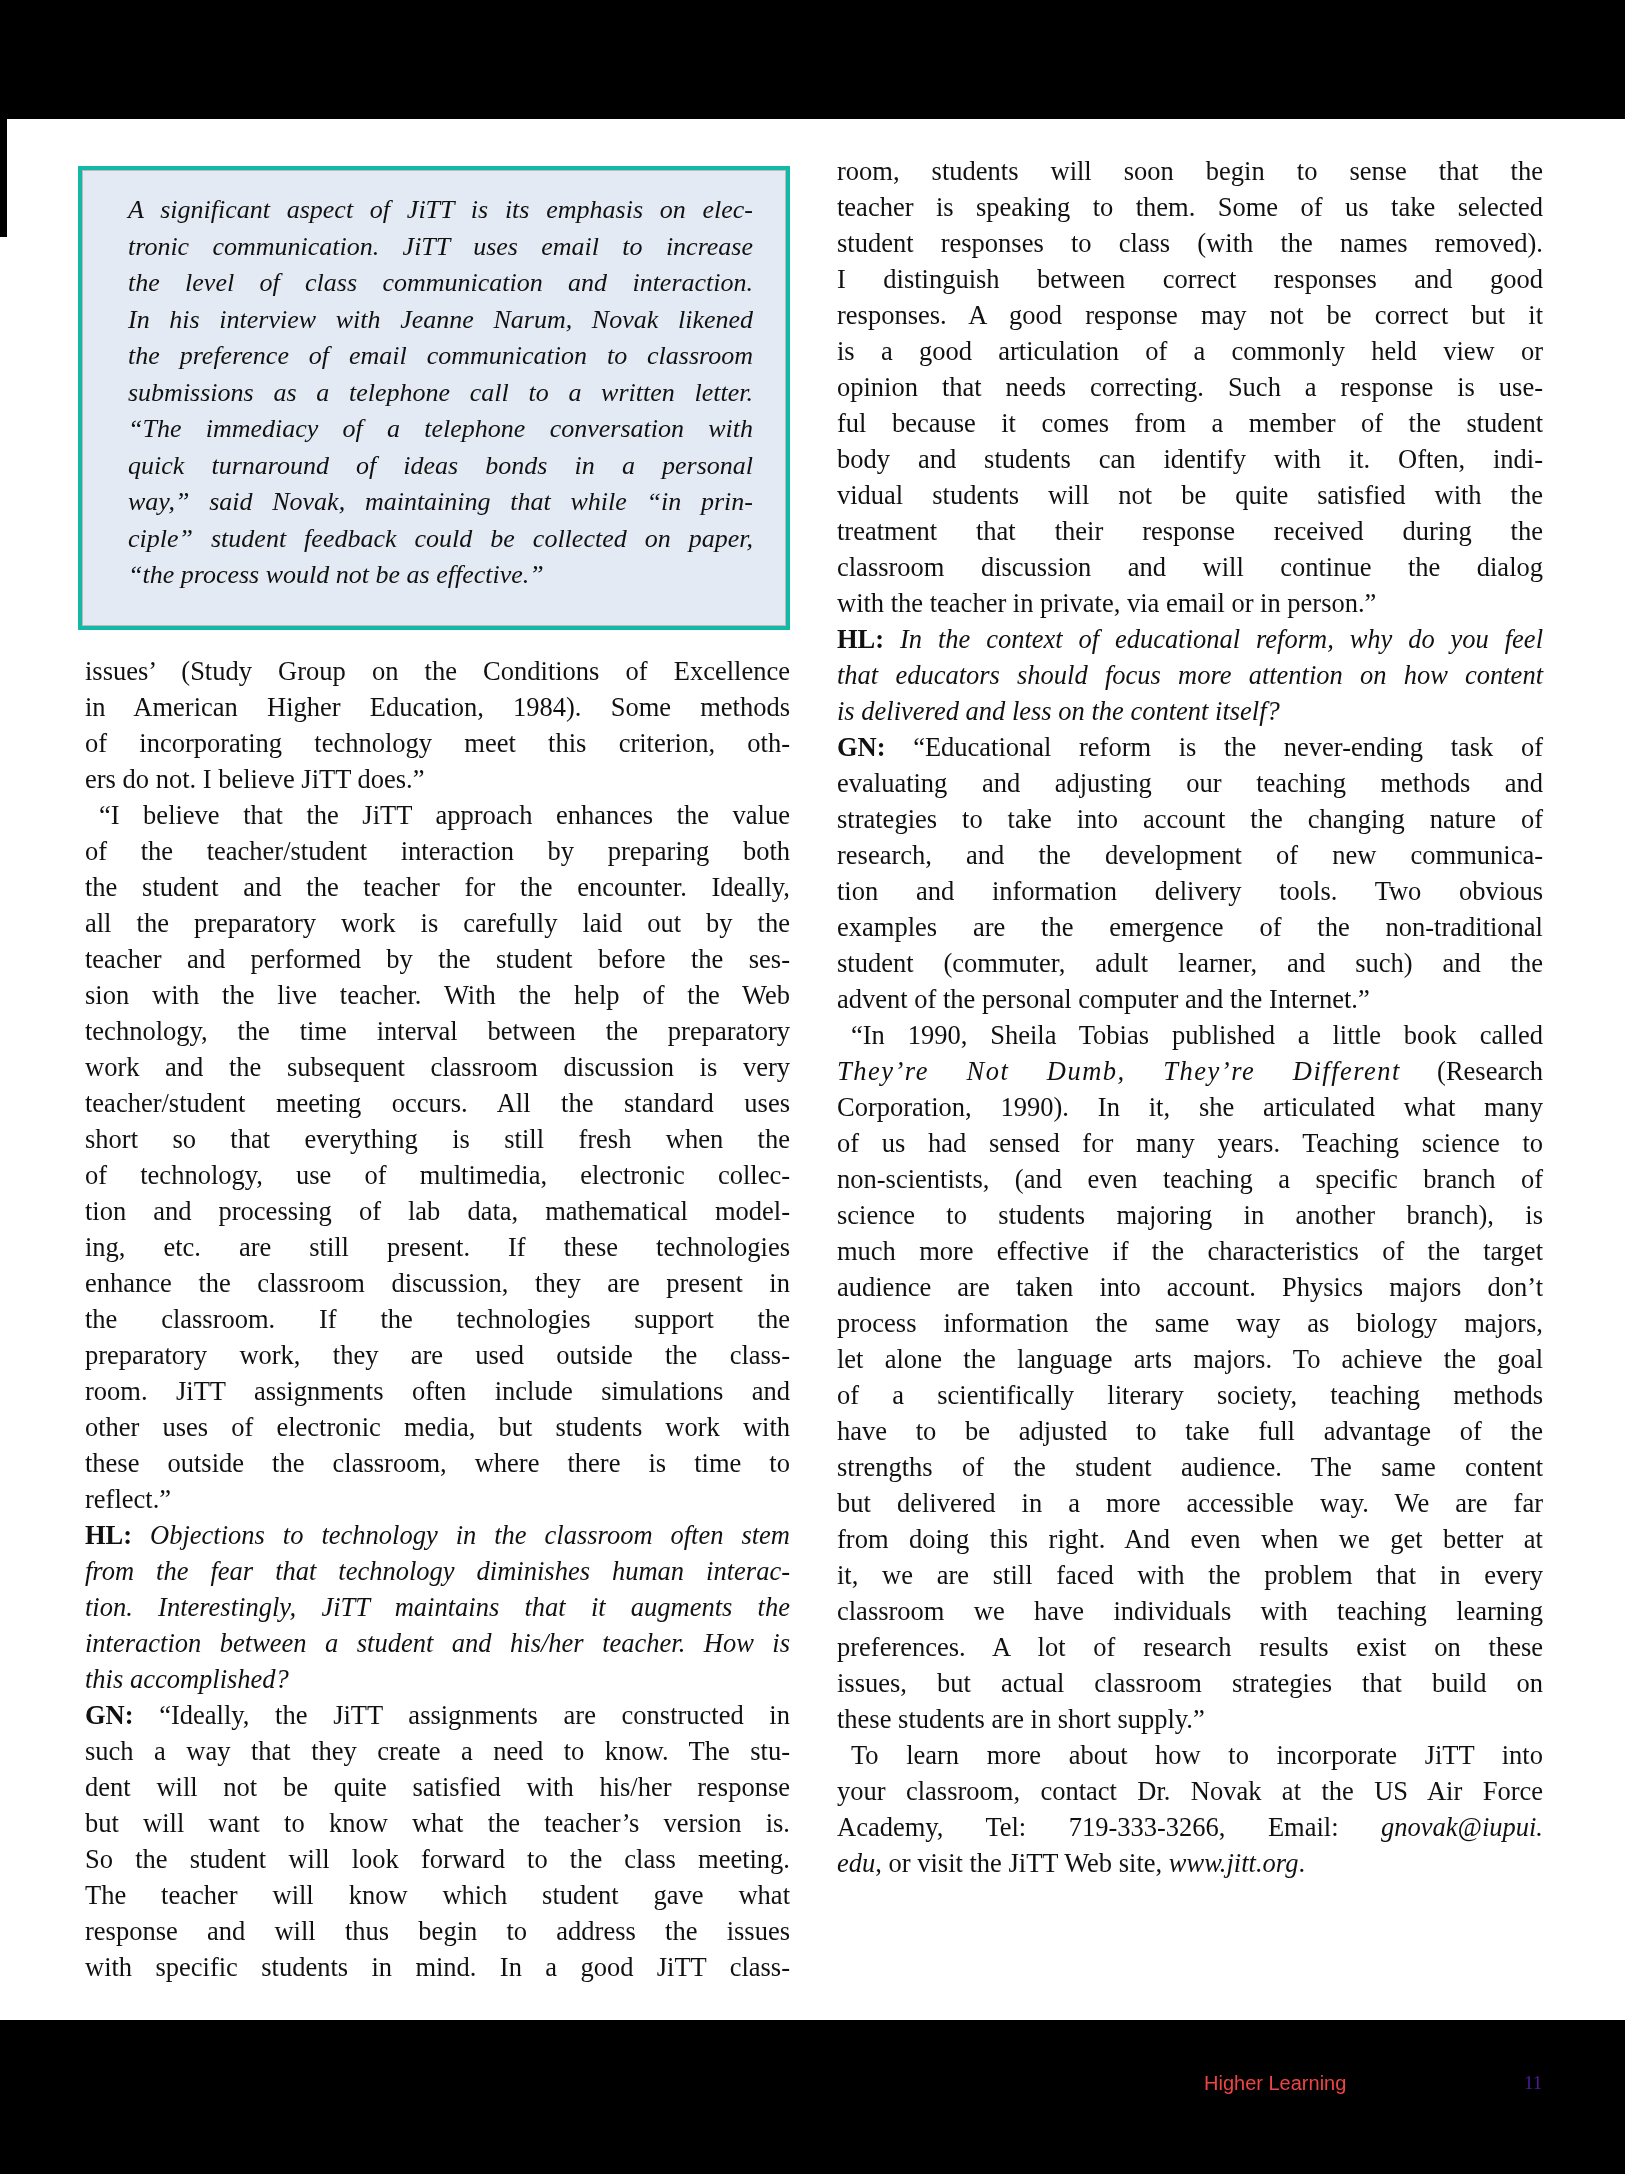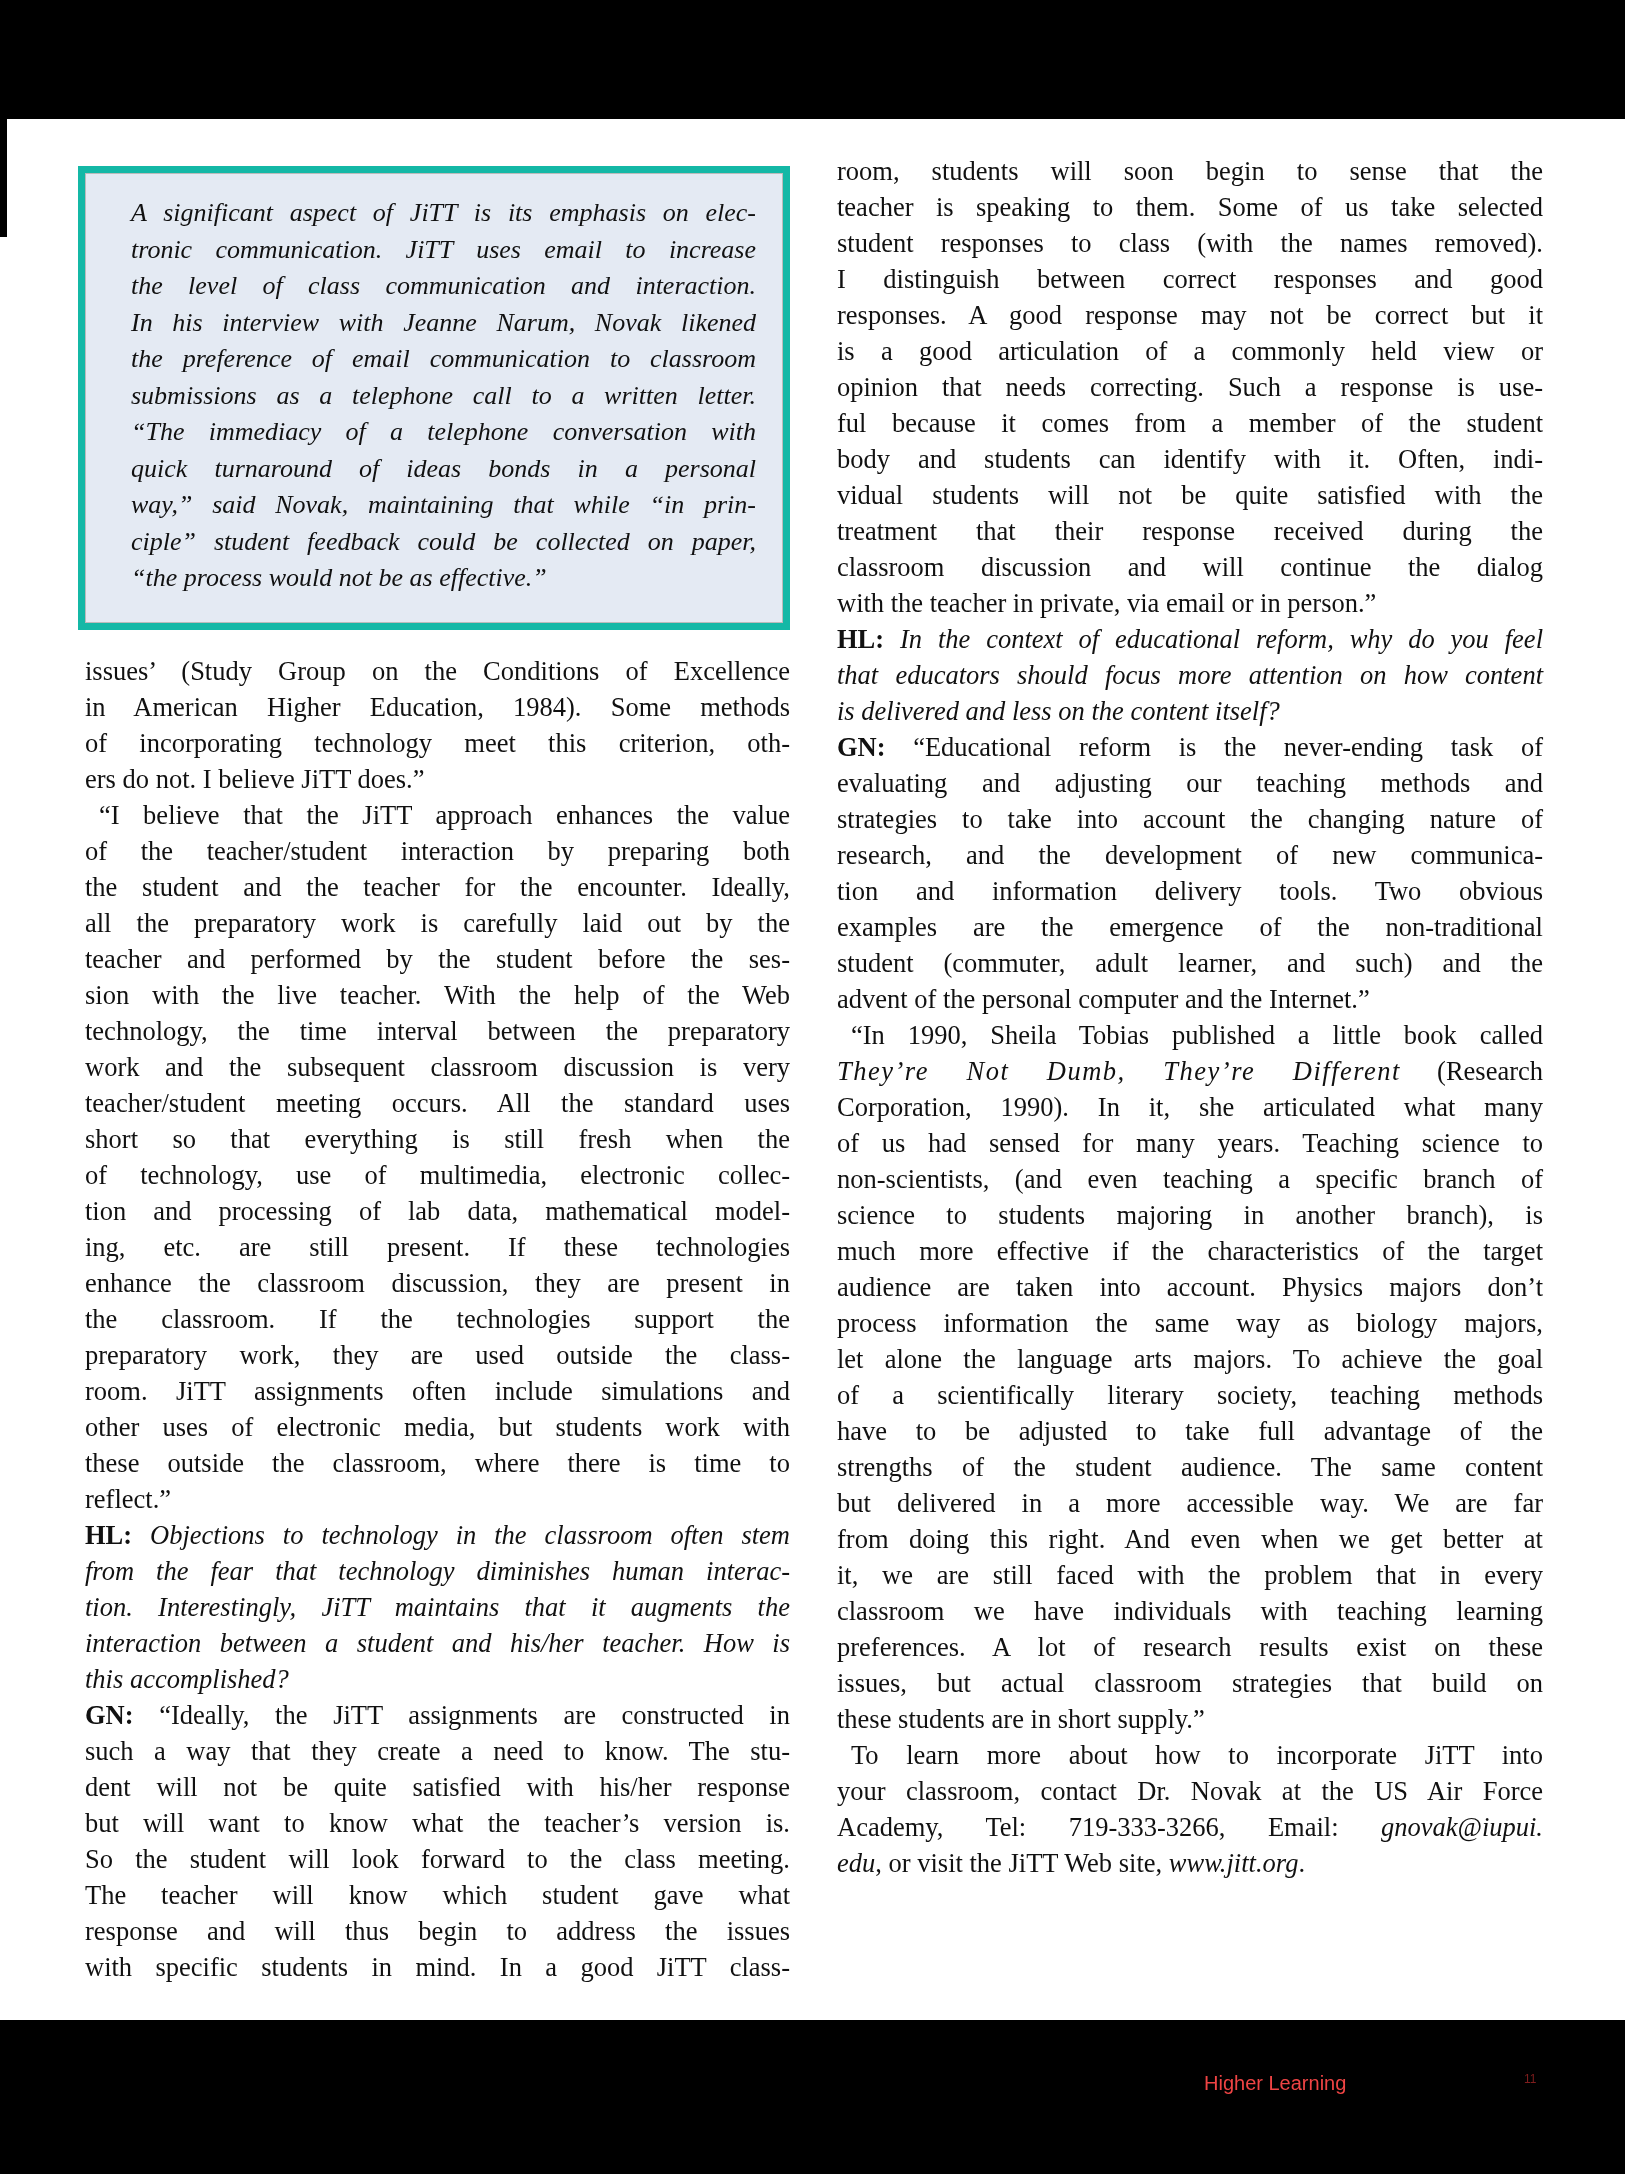--- a/index.html
+++ b/index.html
@@ -6,26 +6,26 @@
   body {
     width: 1625px; height: 2174px; position: relative; overflow: hidden;
     background: #ffffff; color: #111;
     font-family: "Liberation Serif", "DejaVu Serif", serif;
   }
   .top-bar { position: absolute; left: 0; top: 0; width: 1625px; height: 119px; background: #000; }
   .left-strip { position: absolute; left: 0; top: 0; width: 7px; height: 237px; background: #000; }
   .footer-bar { position: absolute; left: 0; top: 2020px; width: 1625px; height: 154px; background: #000; }
   .footer-title { position: absolute; left: 1204px; top: 2072px; color: #ef4444;
     font-family: "Liberation Sans", "DejaVu Sans", sans-serif; font-size: 20px; }
-  .footer-page { position: absolute; left: 1524px; top: 2072px; color: #7f1d1d;
-    font-family: Liberation Sans, sans-serif; font-size: 12px; }
+  .footer-page { position: absolute; left: 1524px; top: 2072px; color: #4c1d95;
+    font-family: Liberation Serif, serif; font-size: 19px; }
 
   .callout {
     position: absolute; left: 78px; top: 166px; width: 712px; height: 464px;
-    background: #e4eaf3; border: 7px solid #14b8a6; box-shadow: inset 0 0 0 1px #bbb;
+    background: #e4eaf3; border: 4px solid #14b8a6; box-shadow: inset 0 0 0 1px #bbb;
     box-sizing: border-box;
   }
   .callout-text { position: absolute; left: 46px; top: 22px; width: 625px; }
 
   .col { position: absolute; }
   .col-left { left: 85px; top: 653px; width: 705px; }
   .col-right { left: 837px; top: 153px; width: 706px; }
 
   .ln {
     display: block; height: 36px; line-height: 36px; font-size: 26.5px;

